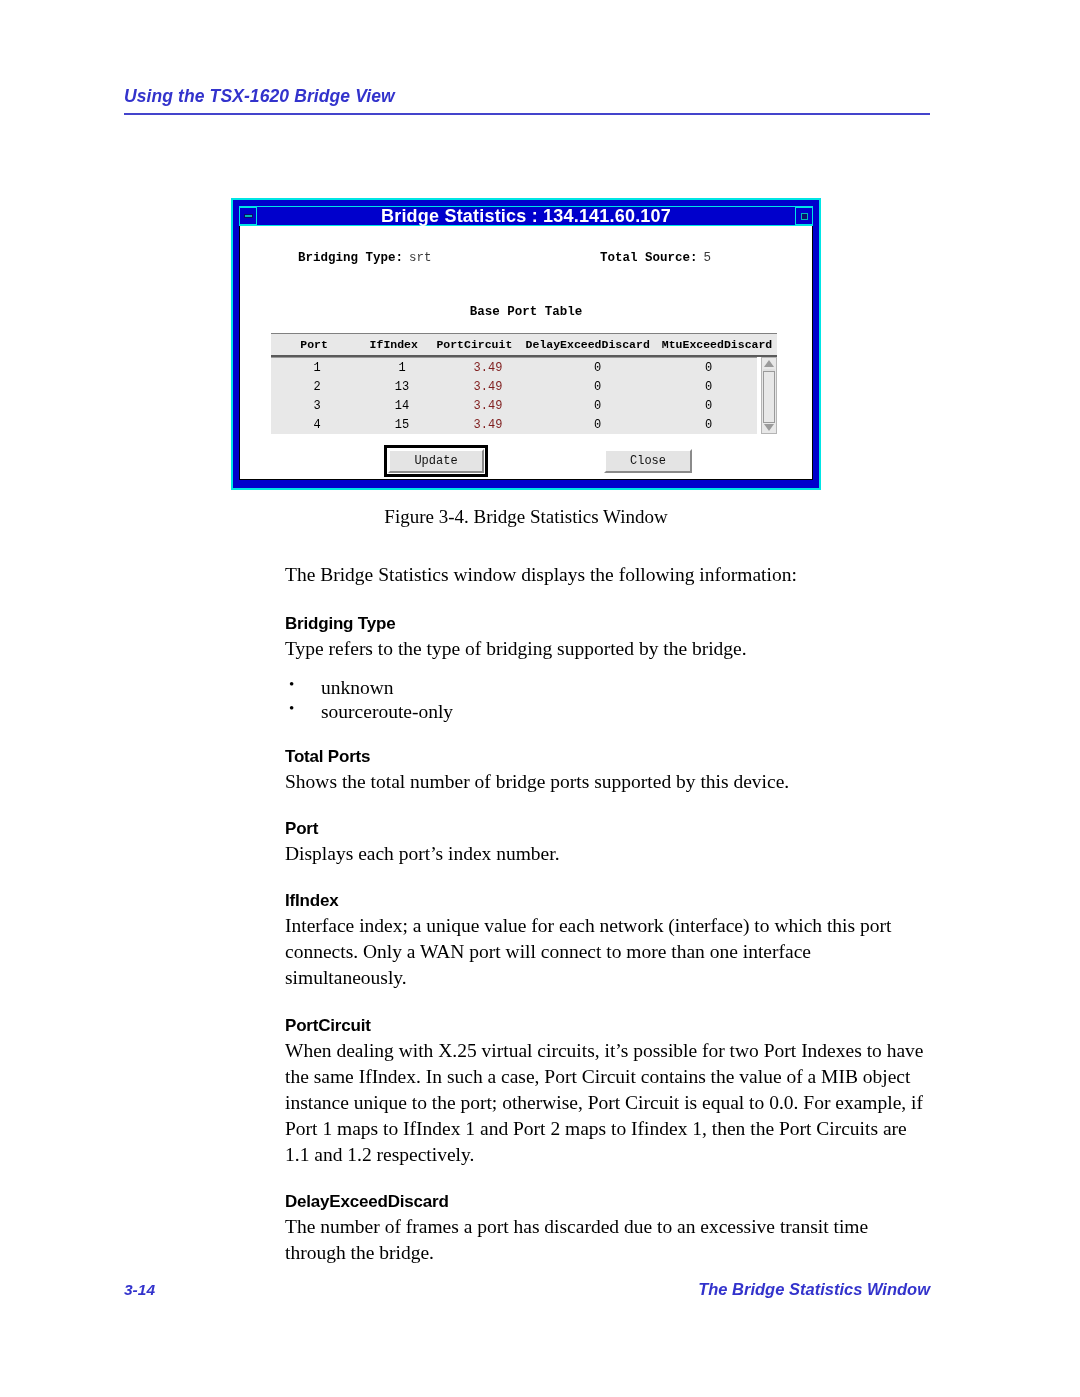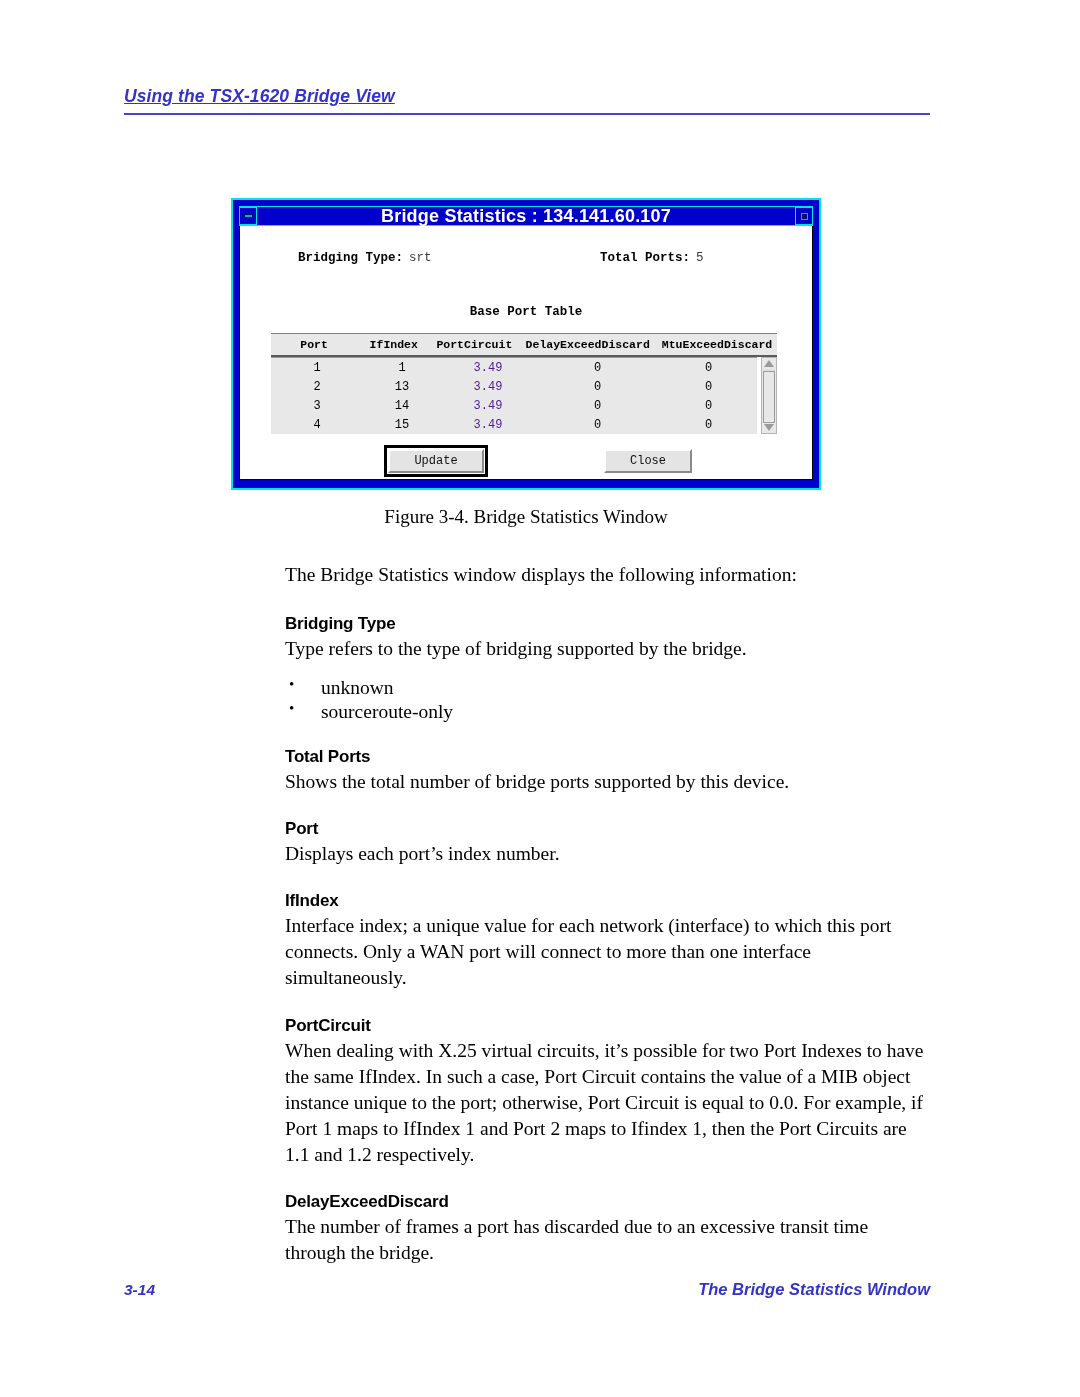--- a/index.html
+++ b/index.html
@@ -24,21 +24,20 @@
     width: 806px;
   }
   .page-header .header-text {
     font-family: "Liberation Sans", sans-serif;
     font-style: italic;
     font-weight: bold;
     font-size: 17.5px;
     color: #3333cc;
     letter-spacing: 0.1px;
     white-space: nowrap;
-    text-decoration: underline;
   }
   .page-header .header-rule {
     margin-top: 6px;
     height: 2px;
     background: #4444cc;
     width: 806px;
   }
 
   
   .figure-wrap {
@@ -199,21 +198,21 @@
     display: flex;
     align-items: center;
   }
   .trow .dcell {
     font-size: 12px;
     text-align: center;
     white-space: nowrap;
   }
   .dcell.c-port      { width: 92px; }
   .dcell.c-ifindex   { width: 78px; }
-  .dcell.c-circuit   { width: 94px; color:#4c1d95; }
+  .dcell.c-circuit   { width: 94px; color:#7f1d1d; }
   .dcell.c-delay     { width: 125px; }
   .dcell.c-mtu       { width: 97px; }
 
   .scrollbar {
     width: 16px;
     margin-left: 4px;
     background: #e8e8e8;
     border: 1px solid #b5b5b5;
     box-sizing: border-box;
     position: relative;
@@ -383,21 +382,21 @@
       </div>
     </div>
 
     <div class="dialog-body">
 
       <div class="summary-row">
         <div class="summary-item left">
           <span class="summary-label">Bridging Type:</span><span class="summary-value">srt</span>
         </div>
         <div class="summary-item right">
-          <span class="summary-label">Total Ports:</span><span class="summary-value">5</span>
+          <span class="summary-label">Total Source:</span><span class="summary-value">5</span>
         </div>
       </div>
 
       <div class="table-title">Base Port Table</div>
 
       <div class="port-table">
         <div class="table-head">
           <div class="hcell c-port">Port</div>
           <div class="hcell c-ifindex">IfIndex</div>
           <div class="hcell c-circuit">PortCircuit</div>

